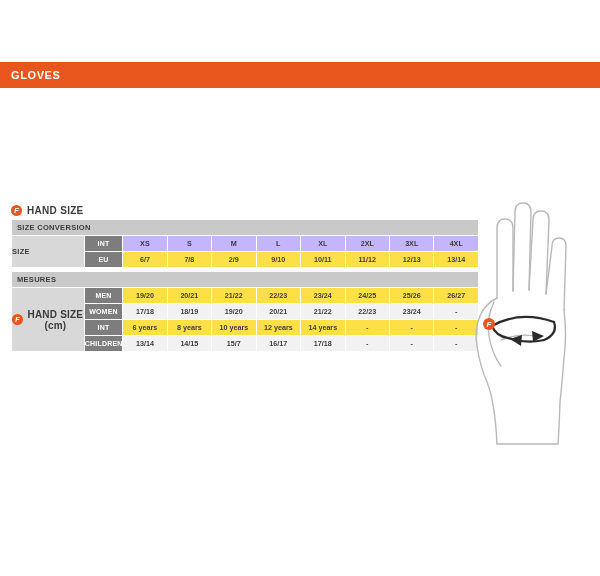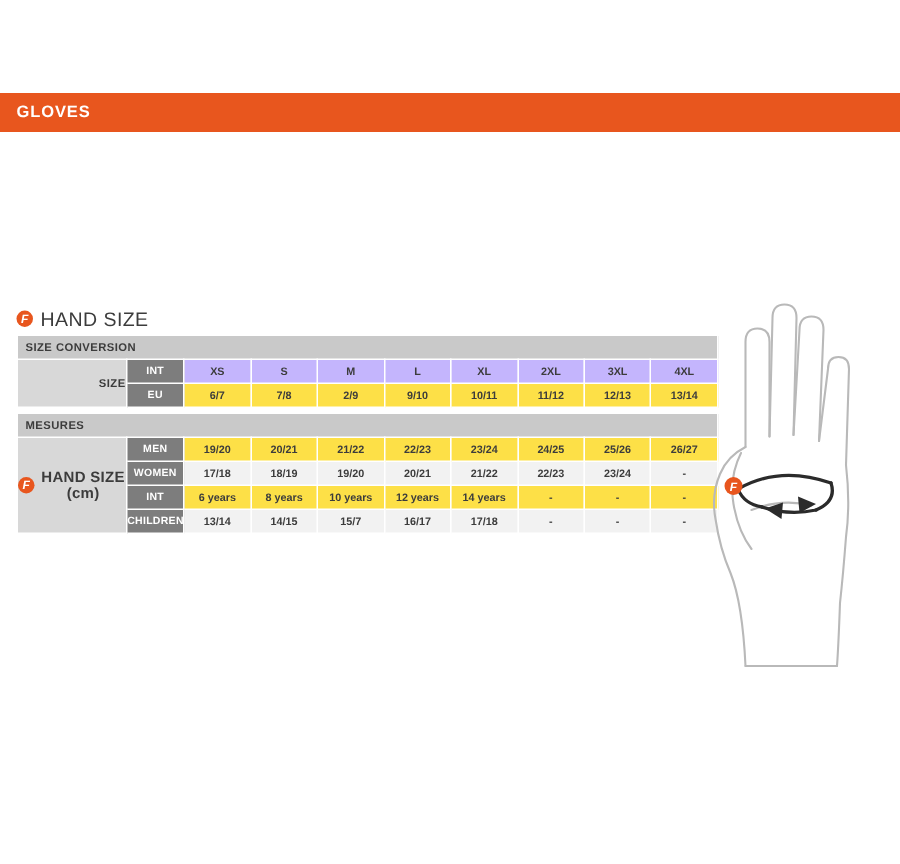--- a/index.html
+++ b/index.html
@@ -59,22 +59,22 @@
     font-size: 8px;
     font-weight: bold;
     font-style: italic;
     display: flex;
     align-items: center;
     justify-content: center;
     line-height: 1;
     flex: none;
   }
   .section-head .label {
-    font-size: 13px;
-    font-weight: normal;
+    font-size: 10px;
+    font-weight: bold;
     color: #3c3c3c;
     letter-spacing: 0.3px;
   }
   .section-desc {
     font-size: 7.5px;
     color: #4a4a4a;
     margin: 0 0 11px 0;
     line-height: 1.3;
   }
 
@@ -109,21 +109,21 @@
     font-size: 7px;
     font-weight: bold;
     letter-spacing: 0.2px;
   }
   .rowlabel-group {
     background: #d8d8d8;
     color: #3c3c3c;
     font-size: 7.5px;
     font-weight: bold;
     letter-spacing: 0.3px;
-    text-align: right;
+    text-align: left;
   }
   .cell-light {
     background: #fde047;
   }
   .cell-lighter {
     background: #f2f2f2;
   }
   .cell-head {
     background: #c4b5fd;
   }

